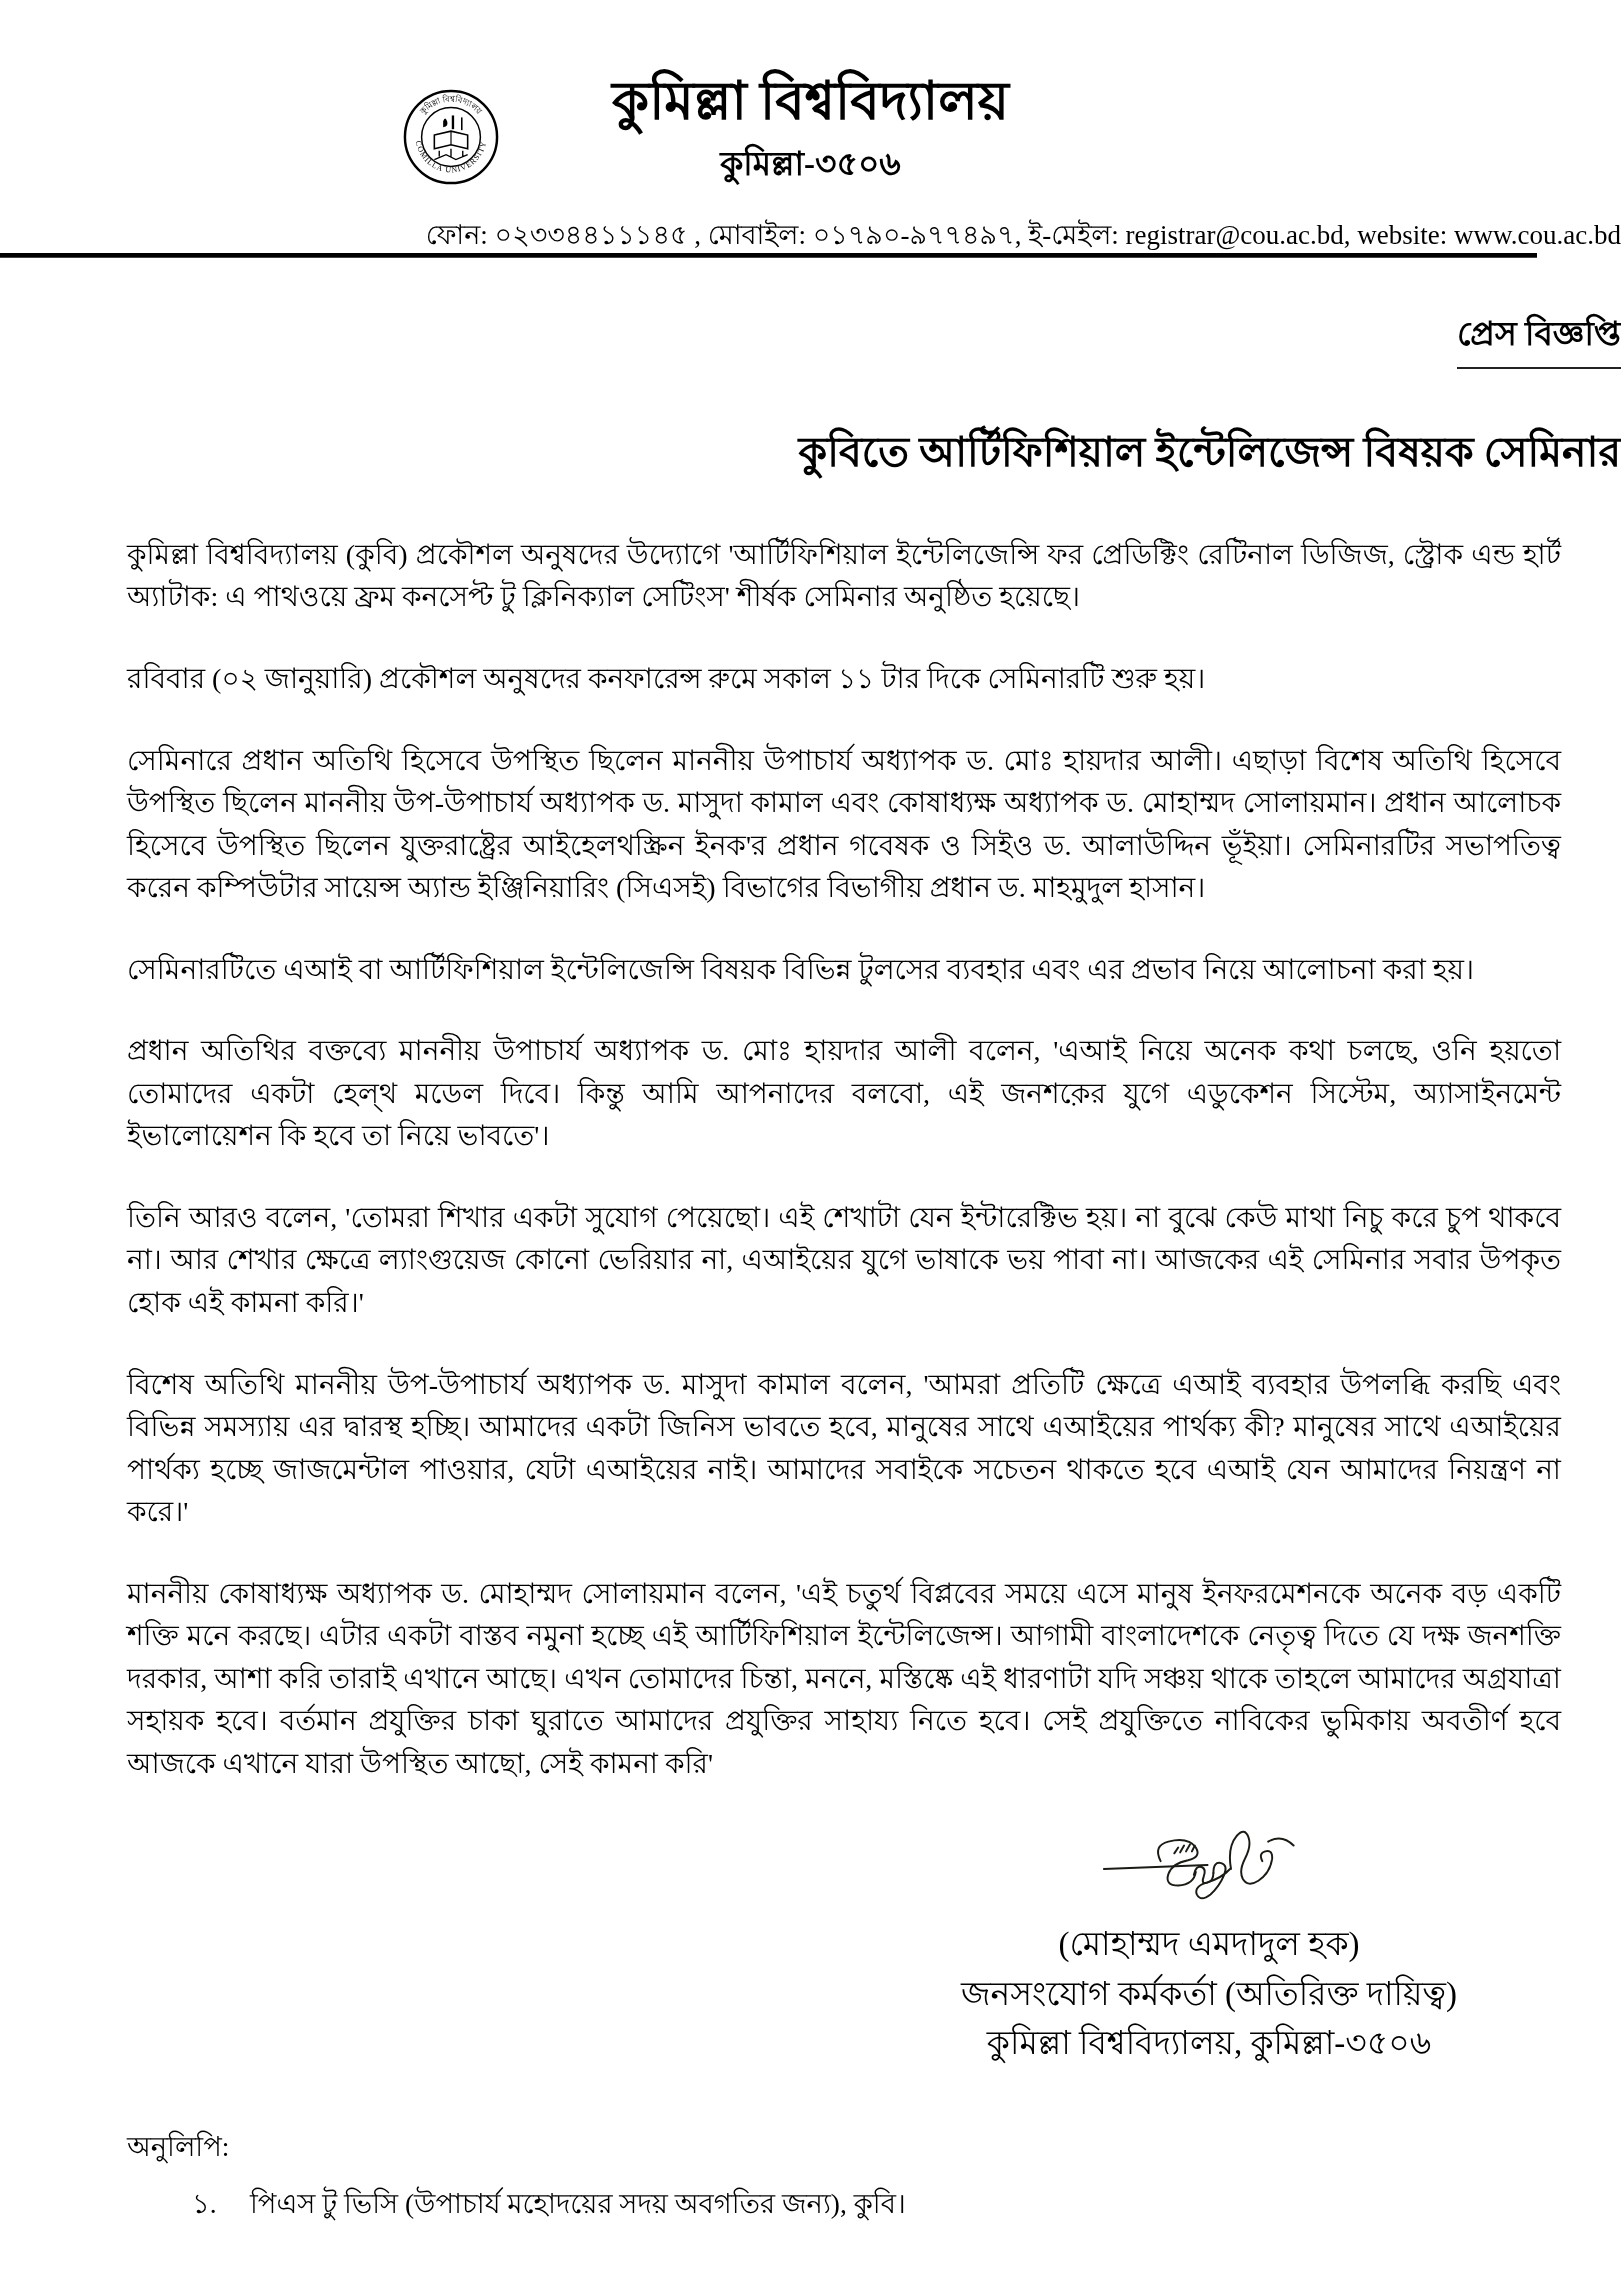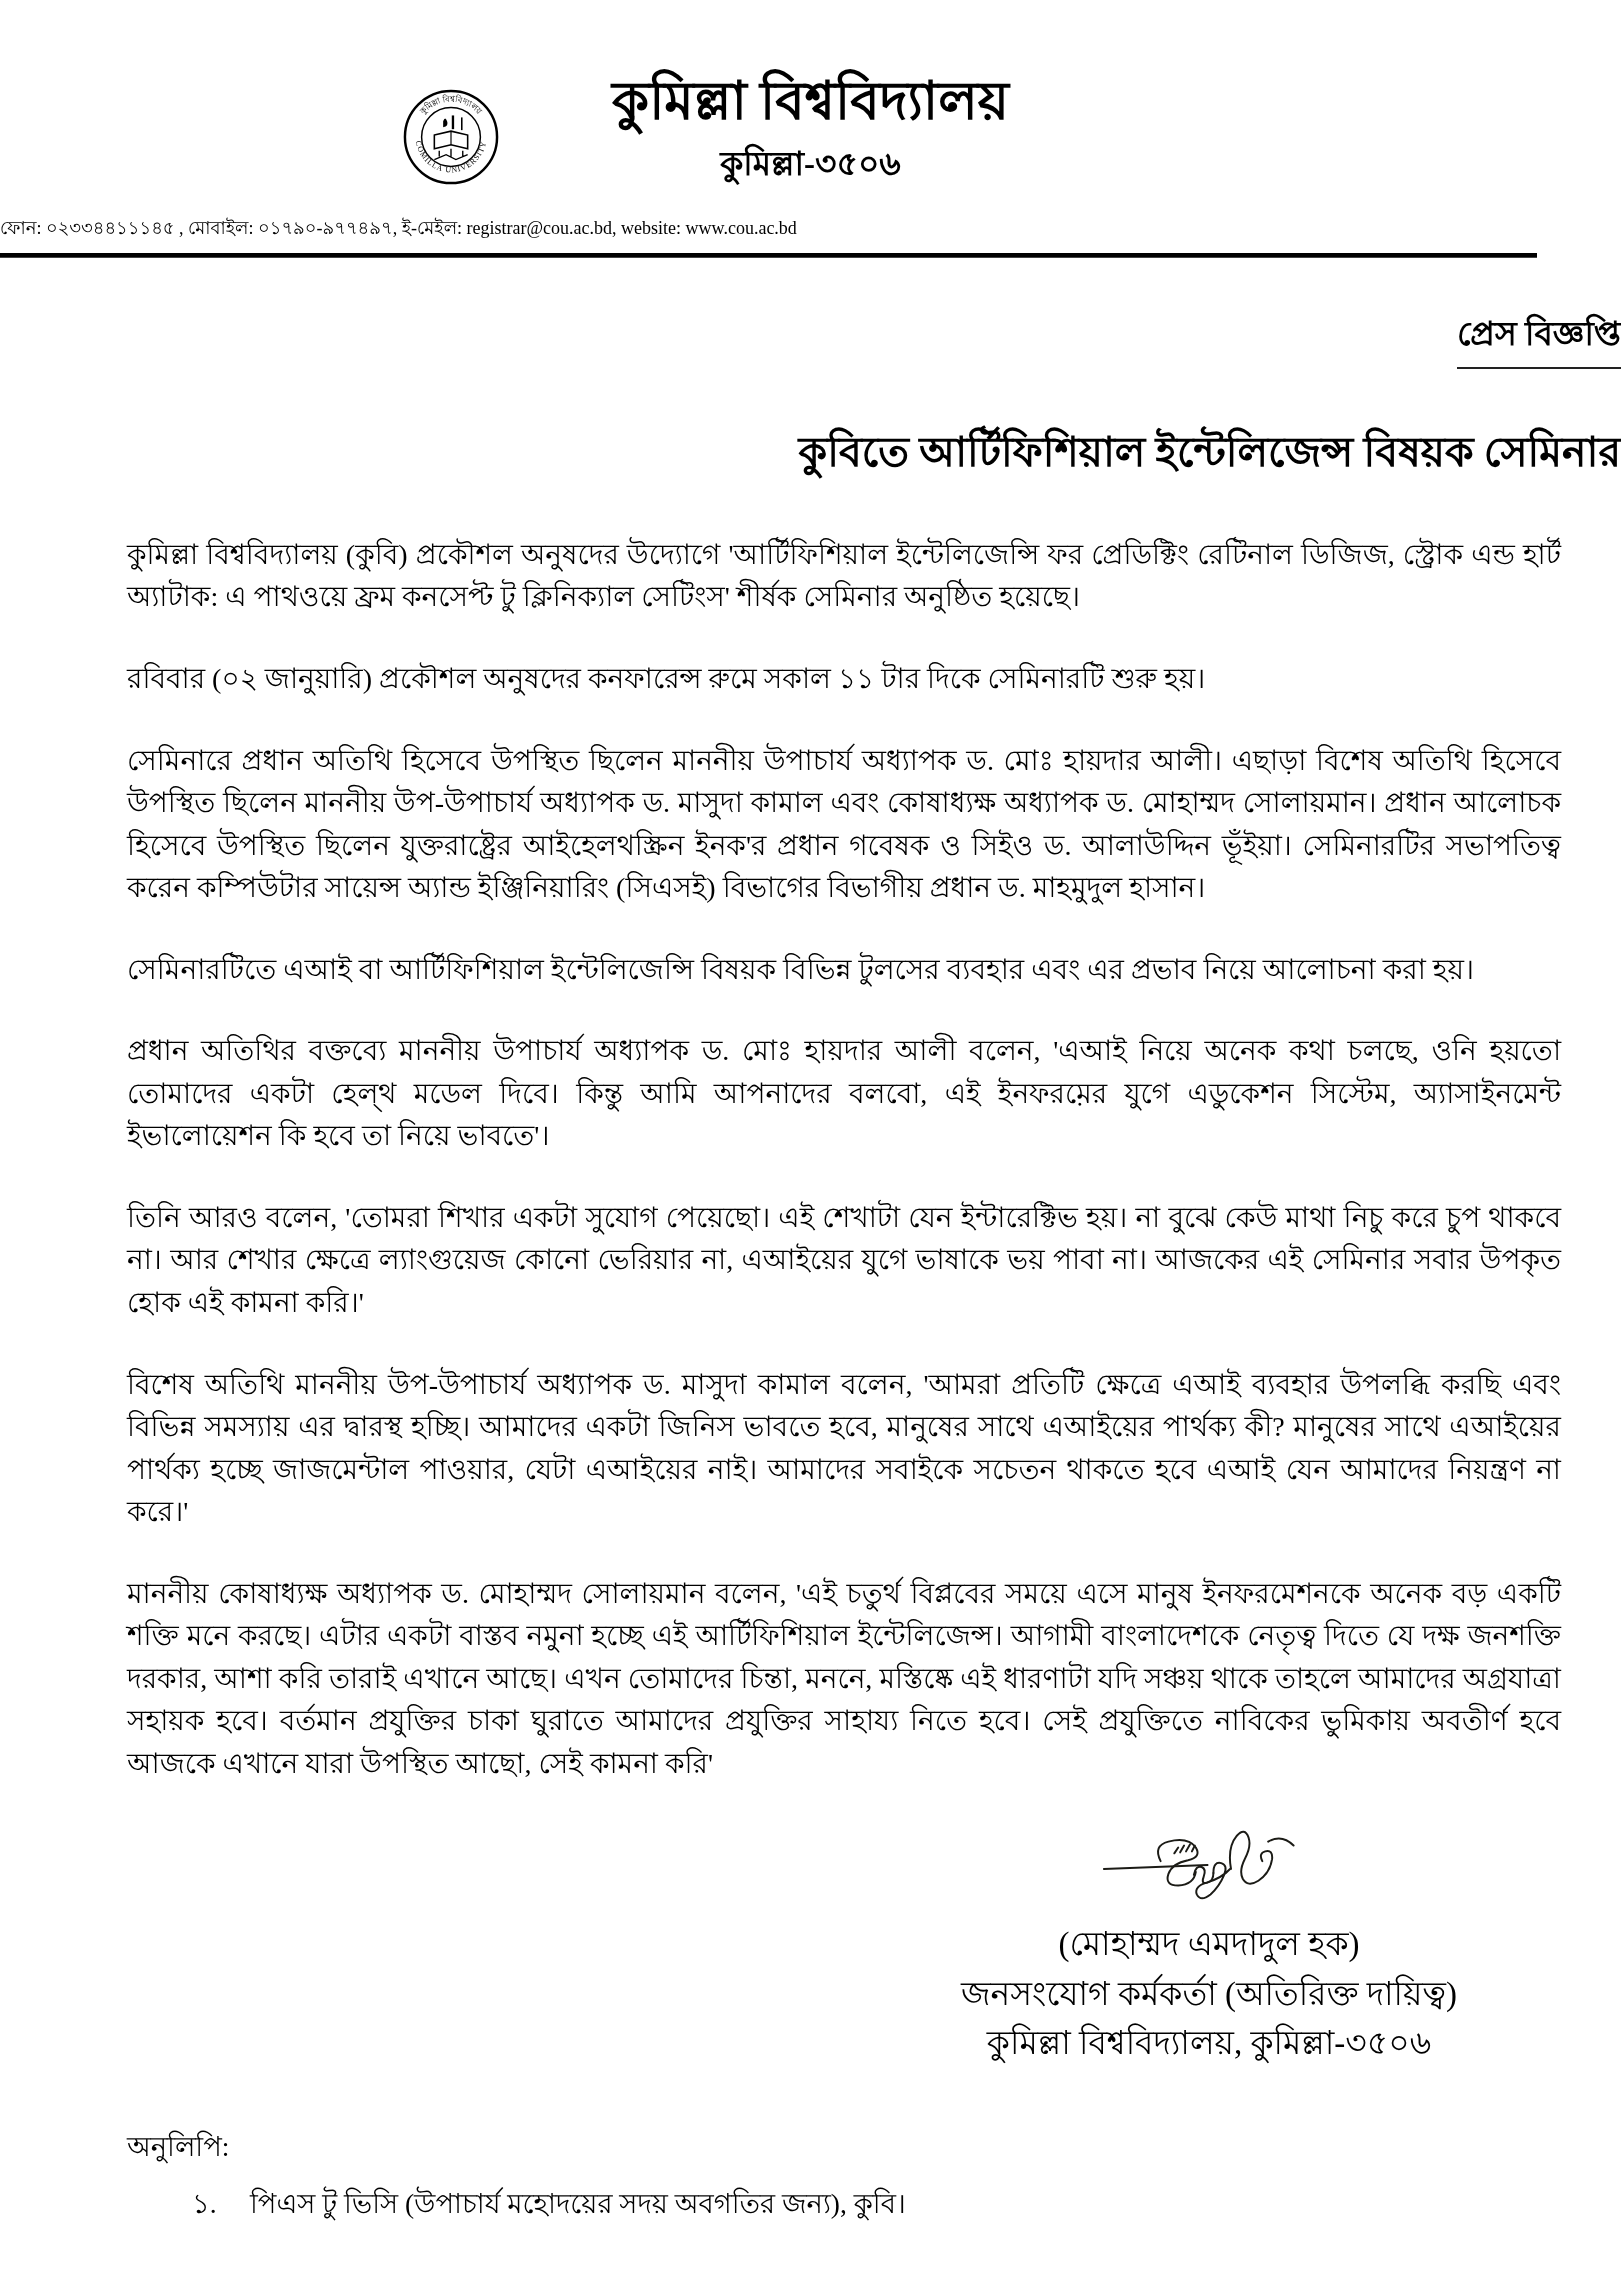--- a/index.html
+++ b/index.html
@@ -23,21 +23,21 @@
     text-align:center;
   }
   .uni-name{
     font-size:53px;font-weight:bold;line-height:1.15;letter-spacing:0;
   }
   .uni-post{
     font-size:33px;font-weight:bold;margin-top:5.9px;
   }
   .contact-line{
     position:absolute;left:0;top:214px;width:100%;
-    text-align:left;font-size:18px;
+    text-align:right;font-size:27px;
   }
   .rule{
     position:absolute;left:0;top:253px;width:1537px;height:0;
     border-top:4.9px solid #000;border-bottom:1px solid #444;
   }
   
   .memo-row{
     display:flex;justify-content:space-between;
     padding:21.6px 122px 0 127px;
     font-size:27.4px;
@@ -120,21 +120,21 @@
   <div class="press-title-wrap">
     <span class="press-title">প্রেস বিজ্ঞপ্তি</span>
   </div>
   <div class="headline">কুবিতে আর্টিফিশিয়াল ইন্টেলিজেন্স বিষয়ক সেমিনার</div>
 
   <div class="body-text">
     <p>কুমিল্লা বিশ্ববিদ্যালয় (কুবি) প্রকৌশল অনুষদের উদ্যোগে 'আর্টিফিশিয়াল ইন্টেলিজেন্সি ফর প্রেডিক্টিং রেটিনাল ডিজিজ, স্ট্রোক এন্ড হার্ট অ্যাটাক: এ পাথওয়ে ফ্রম কনসেপ্ট টু ক্লিনিক্যাল সেটিংস' শীর্ষক সেমিনার অনুষ্ঠিত হয়েছে।</p>
     <p>রবিবার (০২ জানুয়ারি) প্রকৌশল অনুষদের কনফারেন্স রুমে সকাল ১১ টার দিকে সেমিনারটি শুরু হয়।</p>
     <p>সেমিনারে প্রধান অতিথি হিসেবে উপস্থিত ছিলেন মাননীয় উপাচার্য অধ্যাপক ড. মোঃ হায়দার আলী। এছাড়া বিশেষ অতিথি হিসেবে উপস্থিত ছিলেন মাননীয় উপ-উপাচার্য অধ্যাপক ড. মাসুদা কামাল এবং কোষাধ্যক্ষ অধ্যাপক ড. মোহাম্মদ সোলায়মান। প্রধান আলোচক হিসেবে উপস্থিত ছিলেন যুক্তরাষ্ট্রের আইহেলথস্ক্রিন ইনক'র প্রধান গবেষক ও সিইও ড. আলাউদ্দিন ভূঁইয়া। সেমিনারটির সভাপতিত্ব করেন কম্পিউটার সায়েন্স অ্যান্ড ইঞ্জিনিয়ারিং (সিএসই) বিভাগের বিভাগীয় প্রধান ড. মাহমুদুল হাসান।</p>
     <p>সেমিনারটিতে এআই বা আর্টিফিশিয়াল ইন্টেলিজেন্সি বিষয়ক বিভিন্ন টুলসের ব্যবহার এবং এর প্রভাব নিয়ে আলোচনা করা হয়।</p>
-    <p>প্রধান অতিথির বক্তব্যে মাননীয় উপাচার্য অধ্যাপক ড. মোঃ হায়দার আলী বলেন, 'এআই নিয়ে অনেক কথা চলছে, ওনি হয়তো তোমাদের একটা হেল্থ মডেল দিবে। কিন্তু আমি আপনাদের বলবো, এই ইনফরম়ের যুগে এডুকেশন সিস্টেম, অ্যাসাইনমেন্ট ইভালোয়েশন কি হবে তা নিয়ে ভাবতে'।</p>
+    <p>প্রধান অতিথির বক্তব্যে মাননীয় উপাচার্য অধ্যাপক ড. মোঃ হায়দার আলী বলেন, 'এআই নিয়ে অনেক কথা চলছে, ওনি হয়তো তোমাদের একটা হেল্থ মডেল দিবে। কিন্তু আমি আপনাদের বলবো, এই জনশক়ের যুগে এডুকেশন সিস্টেম, অ্যাসাইনমেন্ট ইভালোয়েশন কি হবে তা নিয়ে ভাবতে'।</p>
     <p>তিনি আরও বলেন, 'তোমরা শিখার একটা সুযোগ পেয়েছো। এই শেখাটা যেন ইন্টারেক্টিভ হয়। না বুঝে কেউ মাথা নিচু করে চুপ থাকবে না। আর শেখার ক্ষেত্রে ল্যাংগুয়েজ কোনো ভেরিয়ার না, এআইয়ের যুগে ভাষাকে ভয় পাবা না। আজকের এই সেমিনার সবার উপকৃত হোক এই কামনা করি।'</p>
     <p>বিশেষ অতিথি মাননীয় উপ-উপাচার্য অধ্যাপক ড. মাসুদা কামাল বলেন, 'আমরা প্রতিটি ক্ষেত্রে এআই ব্যবহার উপলব্ধি করছি এবং বিভিন্ন সমস্যায় এর দ্বারস্থ হচ্ছি। আমাদের একটা জিনিস ভাবতে হবে, মানুষের সাথে এআইয়ের পার্থক্য কী? মানুষের সাথে এআইয়ের পার্থক্য হচ্ছে জাজমেন্টাল পাওয়ার, যেটা এআইয়ের নাই। আমাদের সবাইকে সচেতন থাকতে হবে এআই যেন আমাদের নিয়ন্ত্রণ না করে।'</p>
     <p>মাননীয় কোষাধ্যক্ষ অধ্যাপক ড. মোহাম্মদ সোলায়মান বলেন, 'এই চতুর্থ বিপ্লবের সময়ে এসে মানুষ ইনফরমেশনকে অনেক বড় একটি শক্তি মনে করছে। এটার একটা বাস্তব নমুনা হচ্ছে এই আর্টিফিশিয়াল ইন্টেলিজেন্স। আগামী বাংলাদেশকে নেতৃত্ব দিতে যে দক্ষ জনশক্তি দরকার, আশা করি তারাই এখানে আছে। এখন তোমাদের চিন্তা, মননে, মস্তিষ্কে এই ধারণাটা যদি সঞ্চয় থাকে তাহলে আমাদের অগ্রযাত্রা সহায়ক হবে। বর্তমান প্রযুক্তির চাকা ঘুরাতে আমাদের প্রযুক্তির সাহায্য নিতে হবে। সেই প্রযুক্তিতে নাবিকের ভুমিকায় অবতীর্ণ হবে আজকে এখানে যারা উপস্থিত আছো, সেই কামনা করি'</p>
   </div>
 
   <div class="sig-block">
     <svg class="sig-image" viewBox="0 0 240 90">
       <g fill="none" stroke="#1b1b16" stroke-width="2" stroke-linecap="round">
         <path d="M12,46 L118,42"></path>
         <path d="M70,38 q-8,-16 8,-20 q20,-5 28,6 q6,10 -8,13 q-16,3 -20,14 q-4,12 10,12 q16,-1 18,-14"></path>

